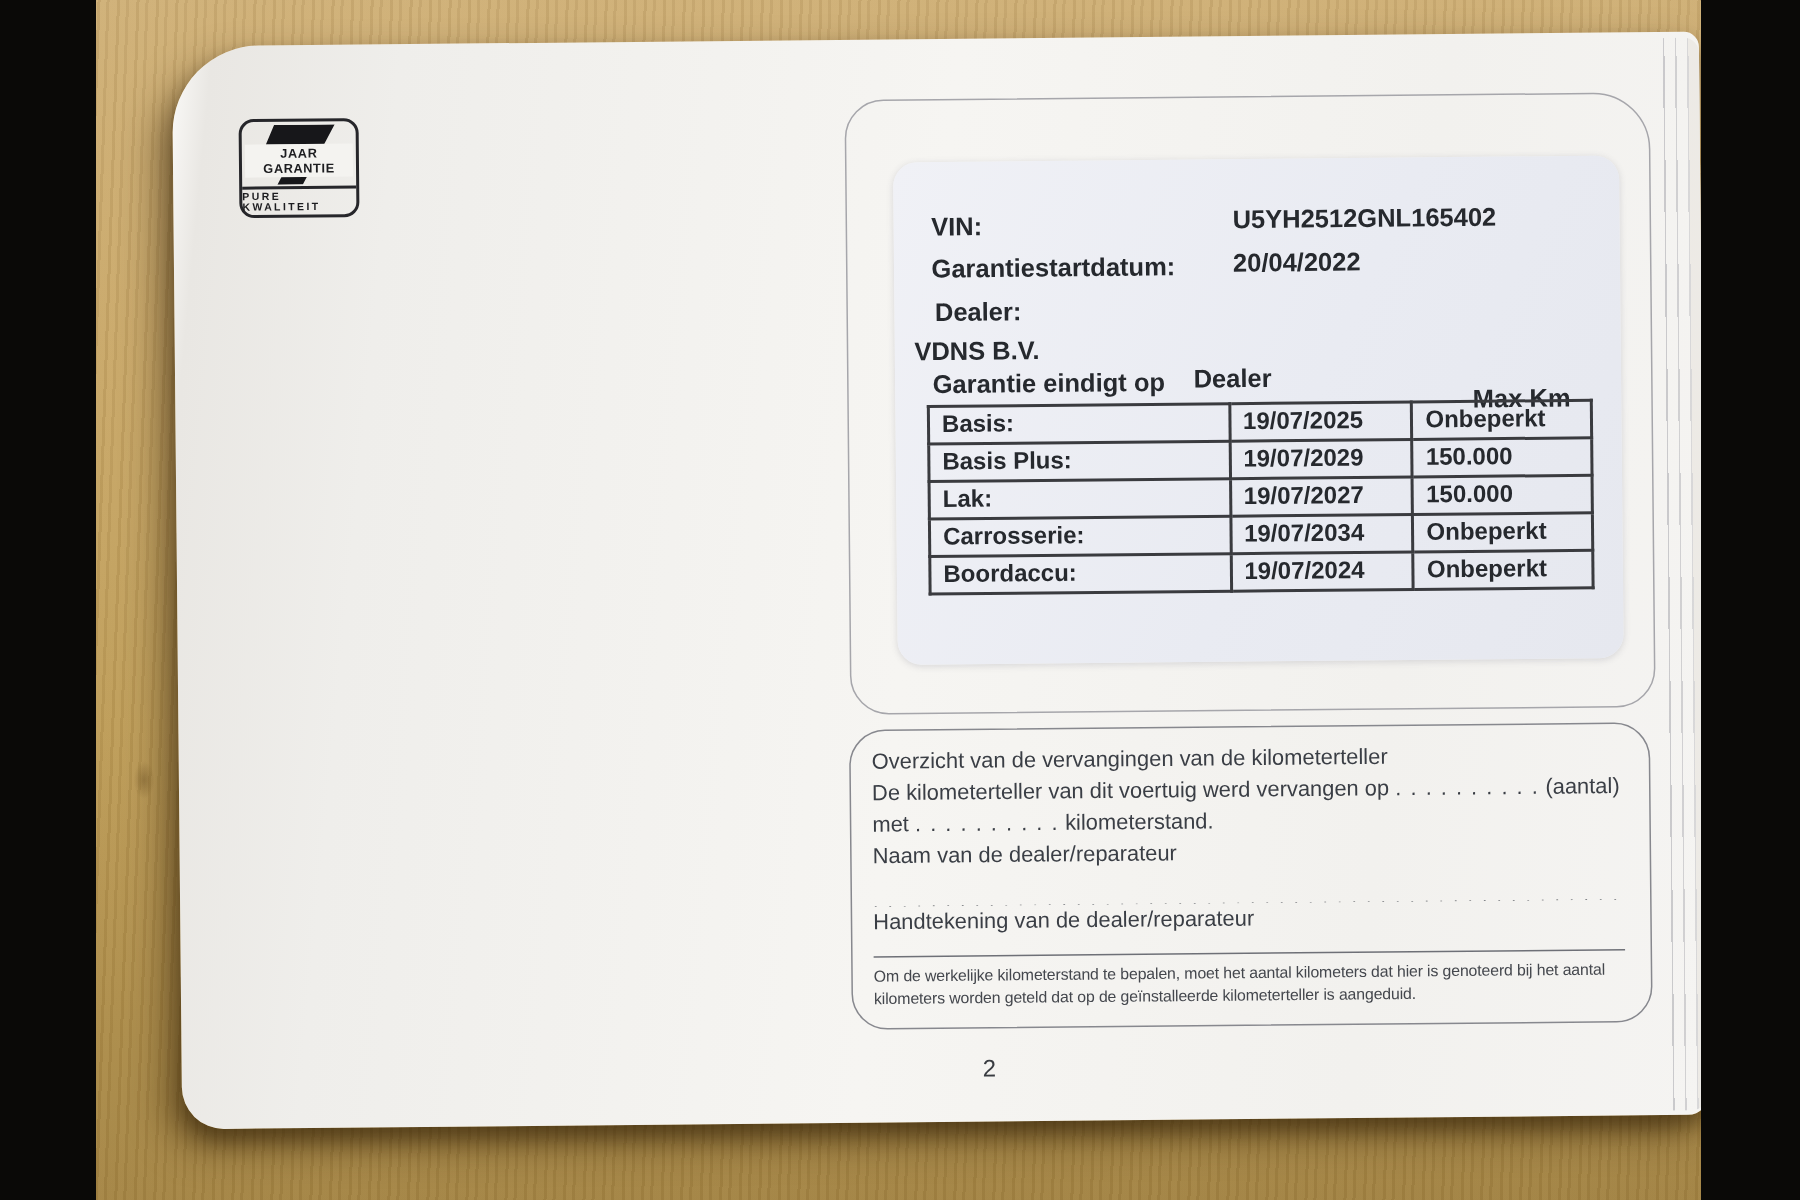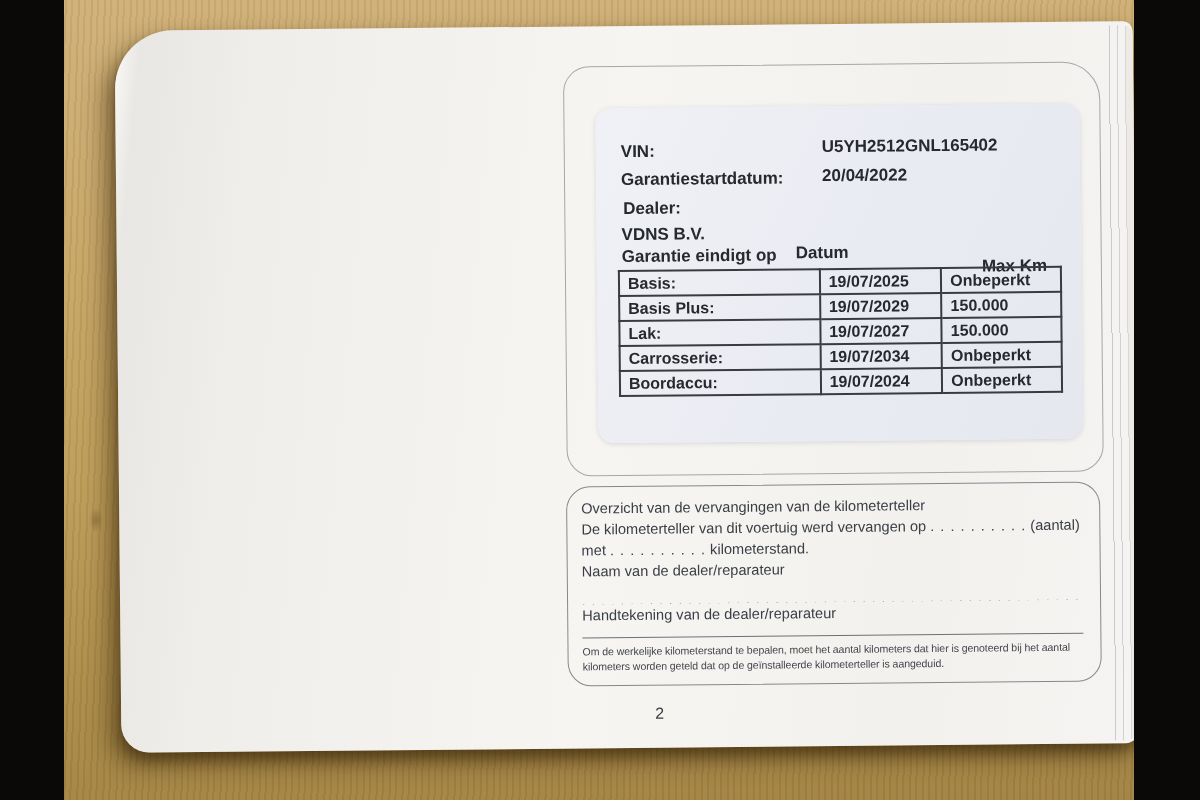--- a/index.html
+++ b/index.html
@@ -68,21 +68,21 @@
     border:1px solid #a6a6ab; border-radius:26px 38px 26px 26px; }
   .sticker { position:absolute; left:31px; top:41px; width:484px; height:335px;
     border-radius:16px;
     background:linear-gradient(115deg, #f0f1f6 0%, #e9ebf2 55%, #e6e8ef 100%);
     box-shadow:0 1px 5px rgba(70,70,95,.18); color:#26292e; }
 
   .f { position:absolute; font-weight:700; font-size:17px; white-space:nowrap; }
   .vin-l   { left:25px; top:34px;text-align:center; }   .vin-v   { left:226px; top:31px; }
   .start-l { left:25px; top:62px; }   .start-v { left:226px; top:60px; }
   .dealer-l{ left:27px; top:91px; }
-  .dealer-v{ left:25px; top:117px; }
+  .dealer-v{ left:13px; top:117px; }
 
   .th { position:absolute; font-weight:700; font-size:17px; white-space:nowrap; }
   .th1 { left:25px;  top:139px; }
   .th2 { left:199px; top:137px; }
   .th3 { left:353px; top:152px;margin-left:32px; }
 
   table.warranty { position:absolute; left:21px; top:162px; width:444px;
     border-collapse:collapse; }
   table.warranty td { border:2px solid #3a3b3f; font-weight:700; font-size:16px;
     color:#26292e; padding:0 8px; height:25px; white-space:nowrap; }
@@ -105,32 +105,39 @@
 <body>
 
 <div class="scene">
   <div class="wood"></div>
   <div class="strip left"></div>
   <div class="strip right"></div>
 
   <div class="page">
     <div class="fore-edge"></div>
 
+    <div class="logo">
+      <div class="logo-top">
+        <div class="logo-seven"></div>
+        <div class="logo-band">JAAR GARANTIE</div>
+      </div>
+      <div class="logo-bottom">PURE KWALITEIT</div>
+    </div>
 
     <div class="card1">
       <div class="sticker">
         <span class="f vin-l">VIN:</span>
         <span class="f vin-v">U5YH2512GNL165402</span>
         <span class="f start-l">Garantiestartdatum:</span>
         <span class="f start-v">20/04/2022</span>
         <span class="f dealer-l">Dealer:</span>
         <span class="f dealer-v">VDNS B.V.</span>
 
         <span class="th th1">Garantie eindigt op</span>
-        <span class="th th2">Datum</span>
+        <span class="th th2">Dealer</span>
         <span class="th th3">Max Km</span>
 
         <table class="warranty">
           <tbody>
               <tr>
             <td class="c1">Basis:</td>
             <td class="c2">19/07/2025</td>
             <td class="c3">Onbeperkt</td>
           </tr>
           <tr>

